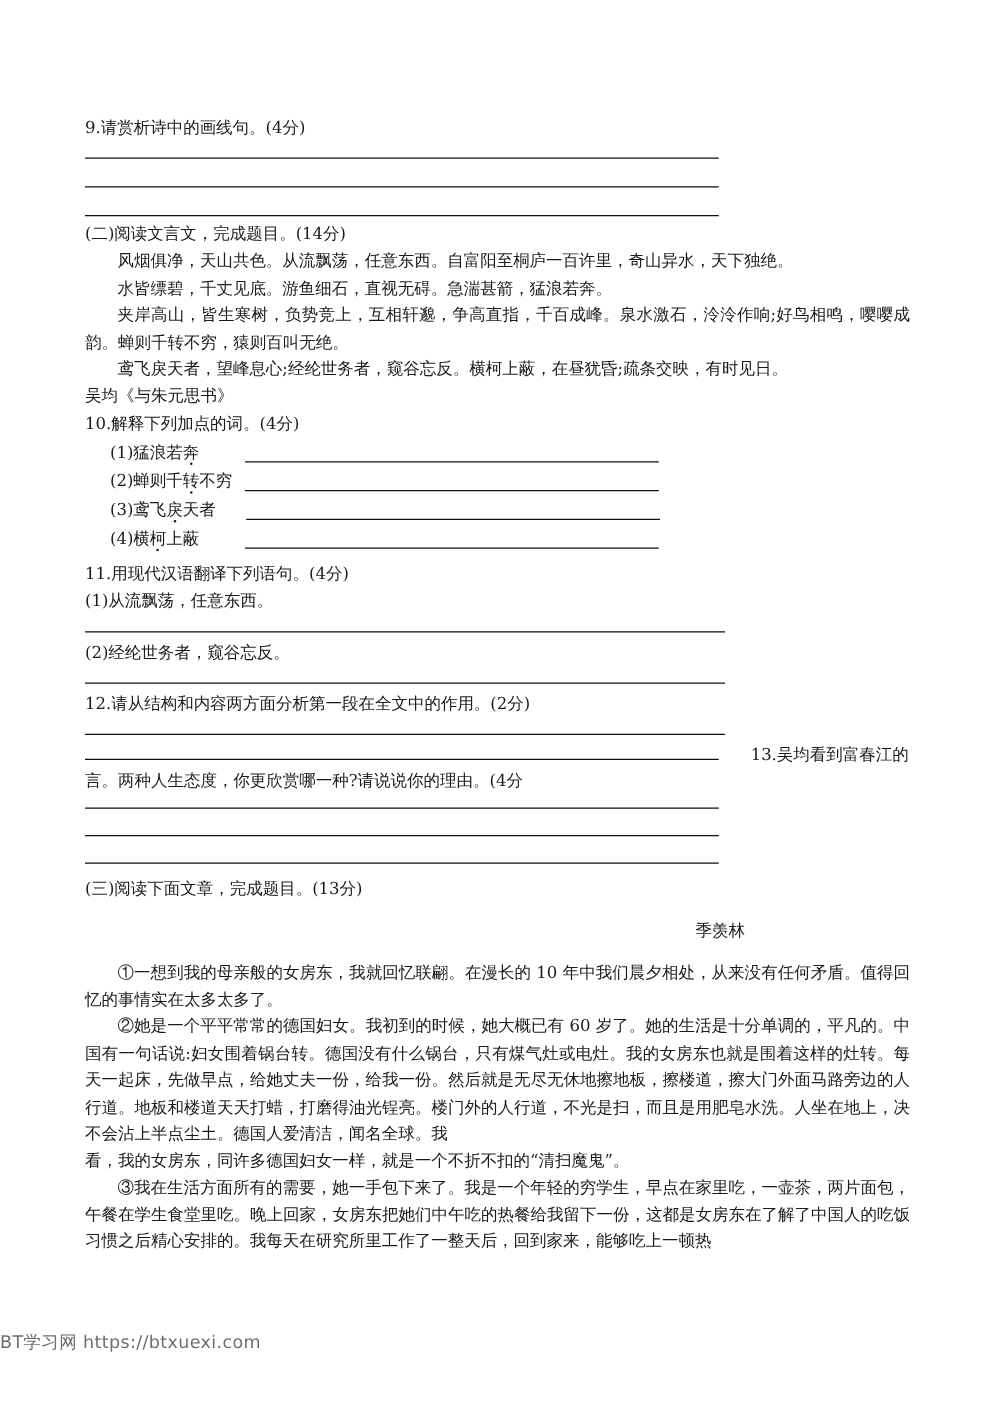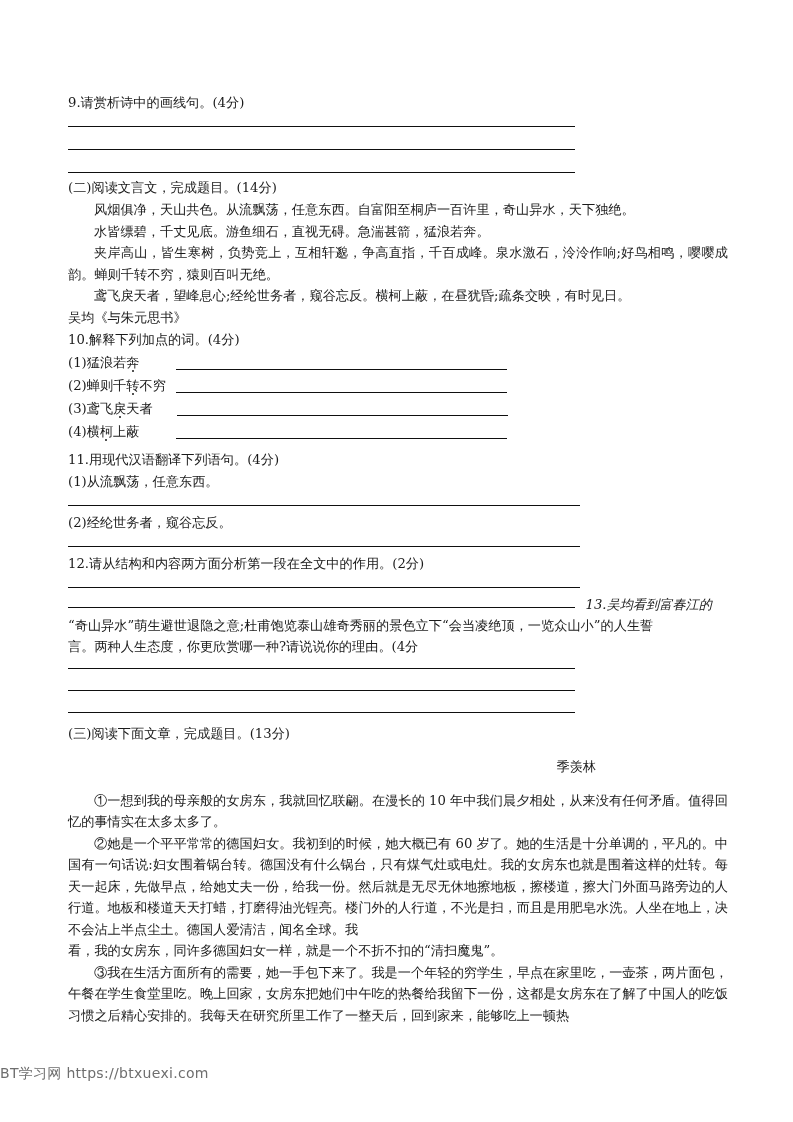--- a/index.html
+++ b/index.html
@@ -86,20 +86,21 @@
   .item-row {
     display: flex;
     align-items: flex-end;
     font-size: 13.2px;
     line-height: 22px;
     height: 23px;
   }
   .item-label {
     white-space: nowrap;
     flex: 0 0 auto;
+    margin-left: 20px;
   }
   .item-rule {
     border-bottom: 1px solid #0f0f0f;
     flex: 0 0 auto;
     margin-bottom: 4px;
   }
   .dotted {
     position: relative;
   }
   .dotted::after {
@@ -122,24 +123,23 @@
   }
   .q13-rule {
     position: absolute;
     left: 0;
     top: 15px;
     width: 507px;
     border-bottom: 1px solid #0f0f0f;
   }
   .q13-text-right {
     position: absolute;
-    right: 16px;
+    right: 1px;
     top: 2px;
     white-space: nowrap;
-    font-style: italic;
   }
   
   .footer {
     position: absolute;
     left: 0;
     top: 1065px;
     width: 793px;
     text-align: left;
     font-family: "DejaVu Sans", "Liberation Sans", sans-serif;
     font-size: 14px;
@@ -205,21 +205,20 @@
     <div class="spacer-6"></div>
     <div class="q-head">12.请从结构和内容两方面分析第一段在全文中的作用。(2分)</div>
     <div class="spacer-12"></div>
     <div class="rule rule-w512"></div>
 
     <div class="spacer-4"></div>
     <div class="q13-first-line">
       <span class="q13-rule"></span>
       <span class="q13-text-right">13.吴均看到富春江的</span>
     </div>
-    <div class="para">“奇山异水”萌生避世退隐之意;杜甫饱览泰山雄奇秀丽的景色立下“会当凌绝顶，一览众山小”的人生誓</div>
     <div class="para">言。两种人生态度，你更欣赏哪一种?请说说你的理由。(4分</div>
     <div class="spacer-10"></div>
     <div class="rule rule-w507"></div>
     <div class="rule-gap-b"></div>
     <div class="rule rule-w507"></div>
     <div class="rule-gap-b"></div>
     <div class="rule rule-w507"></div>
 
     <div class="spacer-10"></div>
     <div class="sec-head">(三)阅读下面文章，完成题目。(13分)</div>

